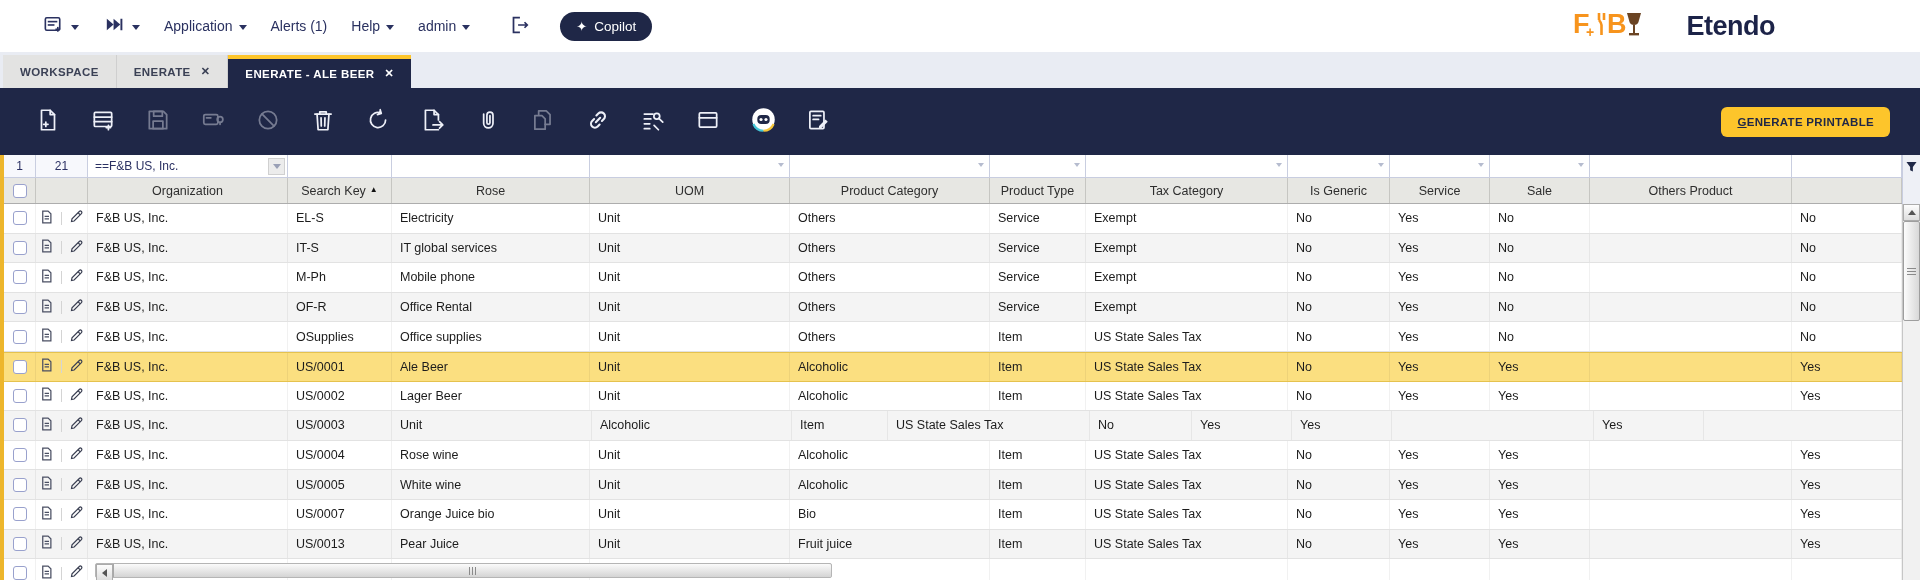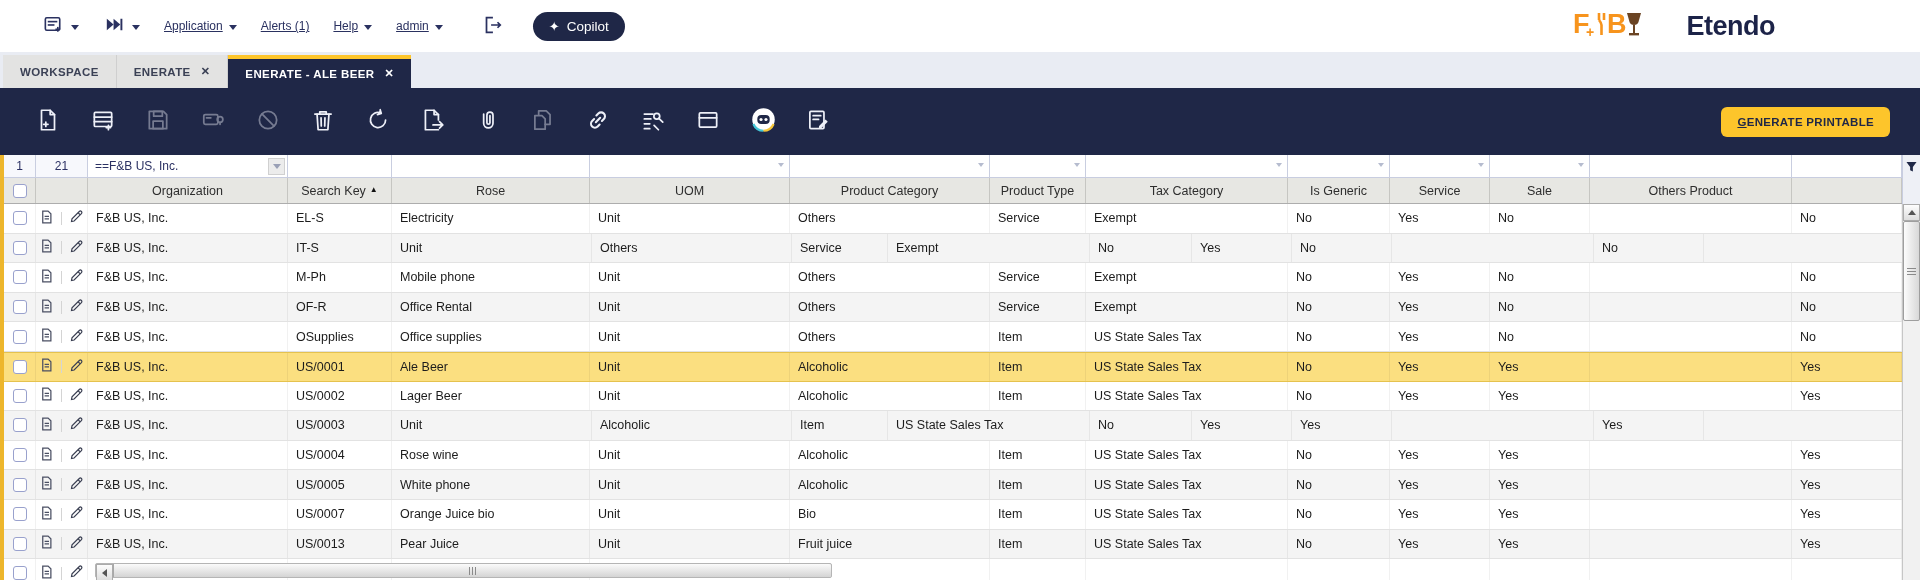--- a/index.html
+++ b/index.html
@@ -5,21 +5,21 @@
   * { box-sizing: border-box; margin:0; padding:0; }
   html,body { width:1920px; height:580px; overflow:hidden; background:#fff;
               font-family:"Liberation Sans", sans-serif; }
   .app { position:relative; width:1920px; height:580px; }
 
   
   .menubar { height:52px; background:#ffffff; display:flex; align-items:center;
              padding-left:34px; color:#2a3160; }
   .mb-left { display:flex; align-items:center; gap:8px; flex:1; }
   .mb-item { display:flex; align-items:center; gap:6px; cursor:pointer;
-             font-size:12px; color:#2a3160; padding:4px 8px; white-space:nowrap;text-decoration:underline; }
+             font-size:14px; color:#2a3160; padding:4px 8px; white-space:nowrap; }
   .caret { width:0; height:0; border-left:4.5px solid transparent;
            border-right:4.5px solid transparent; border-top:5.5px solid #2a3160; margin-top:2px; }
   .copilot-btn { display:flex; align-items:center; gap:7px; background:#1f2747; color:#fff;
                  border:none; border-radius:16px; padding:7px 16px; font-size:13.5px;
                  font-family:"Liberation Sans",sans-serif; cursor:pointer; margin-left:14px; }
   .copilot-btn .spark { font-size:13px; color:#fff; }
   .mb-right { display:flex; align-items:center; gap:42px; padding-right:145px; }
   .brand-word { font-size:27px; font-weight:800; color:#1c2348; letter-spacing:-0.5px; }
 
   
@@ -439,20 +439,21 @@
                   </svg></span>
                 <span class="icon-sep"></span>
                 <span><svg width="15" height="15" viewBox="0 0 24 24" fill="none" stroke="#3a3f52" stroke-width="1.9">
                     <path d="M4 20 L4.8 15.8 L16.5 4 a2.3 2.3 0 0 1 3.4 3.4 L8.2 19.2 Z"></path>
                     <line x1="14.5" y1="6" x2="18" y2="9.5"></line>
                   </svg></span>
               </span>
             </div>
             <div class="b-cell" style="width:200px">F&amp;B US, Inc.</div>
             <div class="b-cell" style="width:104px">IT-S</div>
+            <div class="b-cell" style="width:198px">IT global services</div>
             <div class="b-cell" style="width:200px">Unit</div>
             <div class="b-cell" style="width:200px">Others</div>
             <div class="b-cell" style="width:96px">Service</div>
             <div class="b-cell" style="width:202px">Exempt</div>
             <div class="b-cell" style="width:102px">No</div>
             <div class="b-cell" style="width:100px">Yes</div>
             <div class="b-cell" style="width:100px">No</div>
             <div class="b-cell" style="width:202px"></div>
             <div class="b-cell" style="width:110px">No</div>
           </div>
@@ -685,21 +686,21 @@
                   </svg></span>
                 <span class="icon-sep"></span>
                 <span><svg width="15" height="15" viewBox="0 0 24 24" fill="none" stroke="#3a3f52" stroke-width="1.9">
                     <path d="M4 20 L4.8 15.8 L16.5 4 a2.3 2.3 0 0 1 3.4 3.4 L8.2 19.2 Z"></path>
                     <line x1="14.5" y1="6" x2="18" y2="9.5"></line>
                   </svg></span>
               </span>
             </div>
             <div class="b-cell" style="width:200px">F&amp;B US, Inc.</div>
             <div class="b-cell" style="width:104px">US/0005</div>
-            <div class="b-cell" style="width:198px">White phone</div>
+            <div class="b-cell" style="width:198px">White wine</div>
             <div class="b-cell" style="width:200px">Unit</div>
             <div class="b-cell" style="width:200px">Alcoholic</div>
             <div class="b-cell" style="width:96px">Item</div>
             <div class="b-cell" style="width:202px">US State Sales Tax</div>
             <div class="b-cell" style="width:102px">No</div>
             <div class="b-cell" style="width:100px">Yes</div>
             <div class="b-cell" style="width:100px">Yes</div>
             <div class="b-cell" style="width:202px"></div>
             <div class="b-cell" style="width:110px">Yes</div>
           </div>

